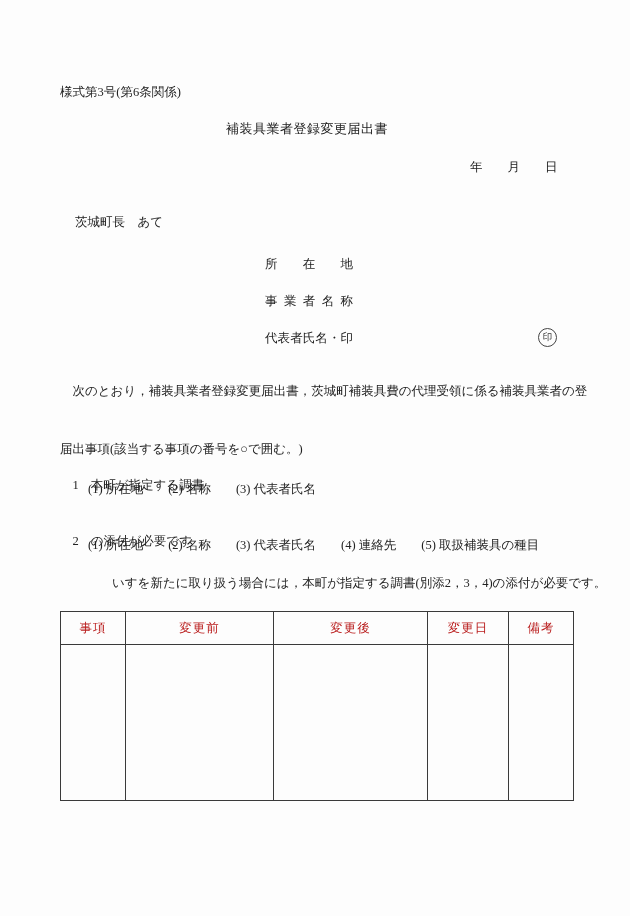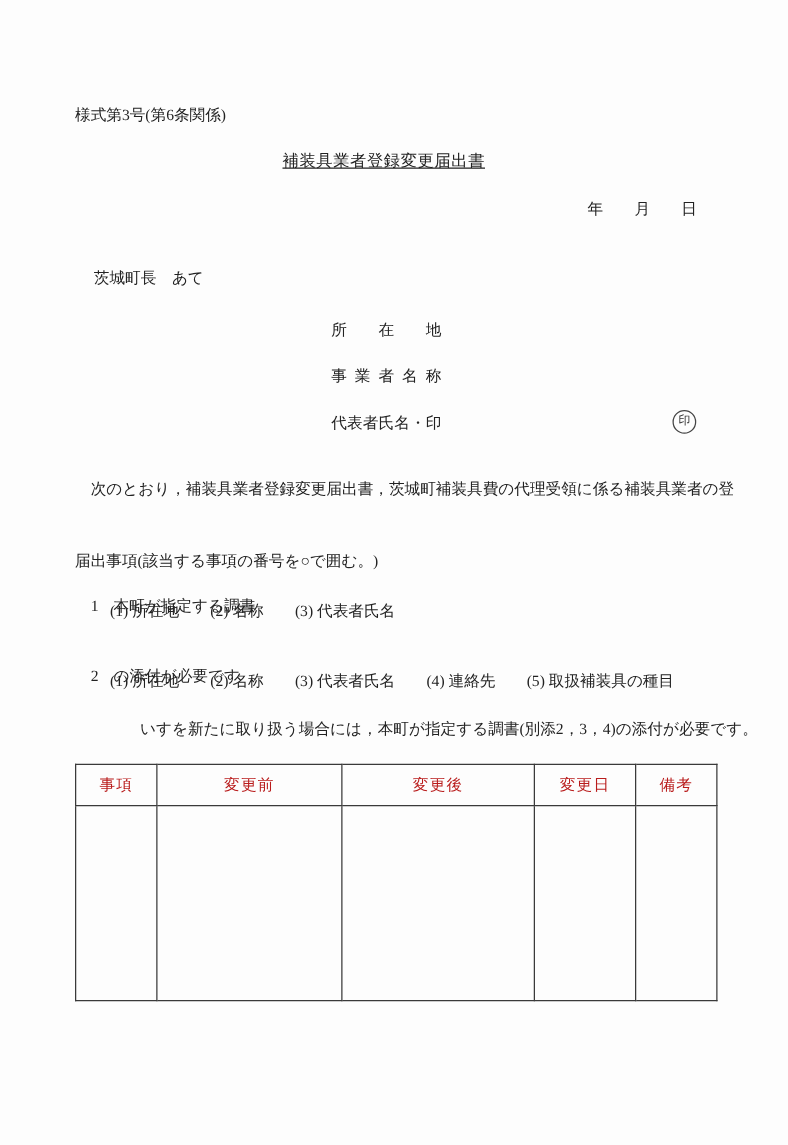--- a/index.html
+++ b/index.html
@@ -18,21 +18,20 @@
     overflow: hidden;
   }
   .abs { position: absolute; white-space: pre; }
   .form-number { left: 60px; top: 84px; }
   .doc-title {
     left: 0; right: 16px; top: 120px;
     text-align: center;
     font-size: 13px;
     letter-spacing: 0.5px;
     white-space: pre;
-    text-decoration: underline;
   }
   .date-line { left: 470px; top: 159px; }
   .addressee { left: 75px; top: 214px; }
 
   .sig-label {
     left: 265px;
     width: 88px;
     display: inline-block;
     text-align: justify;
     text-align-last: justify;

